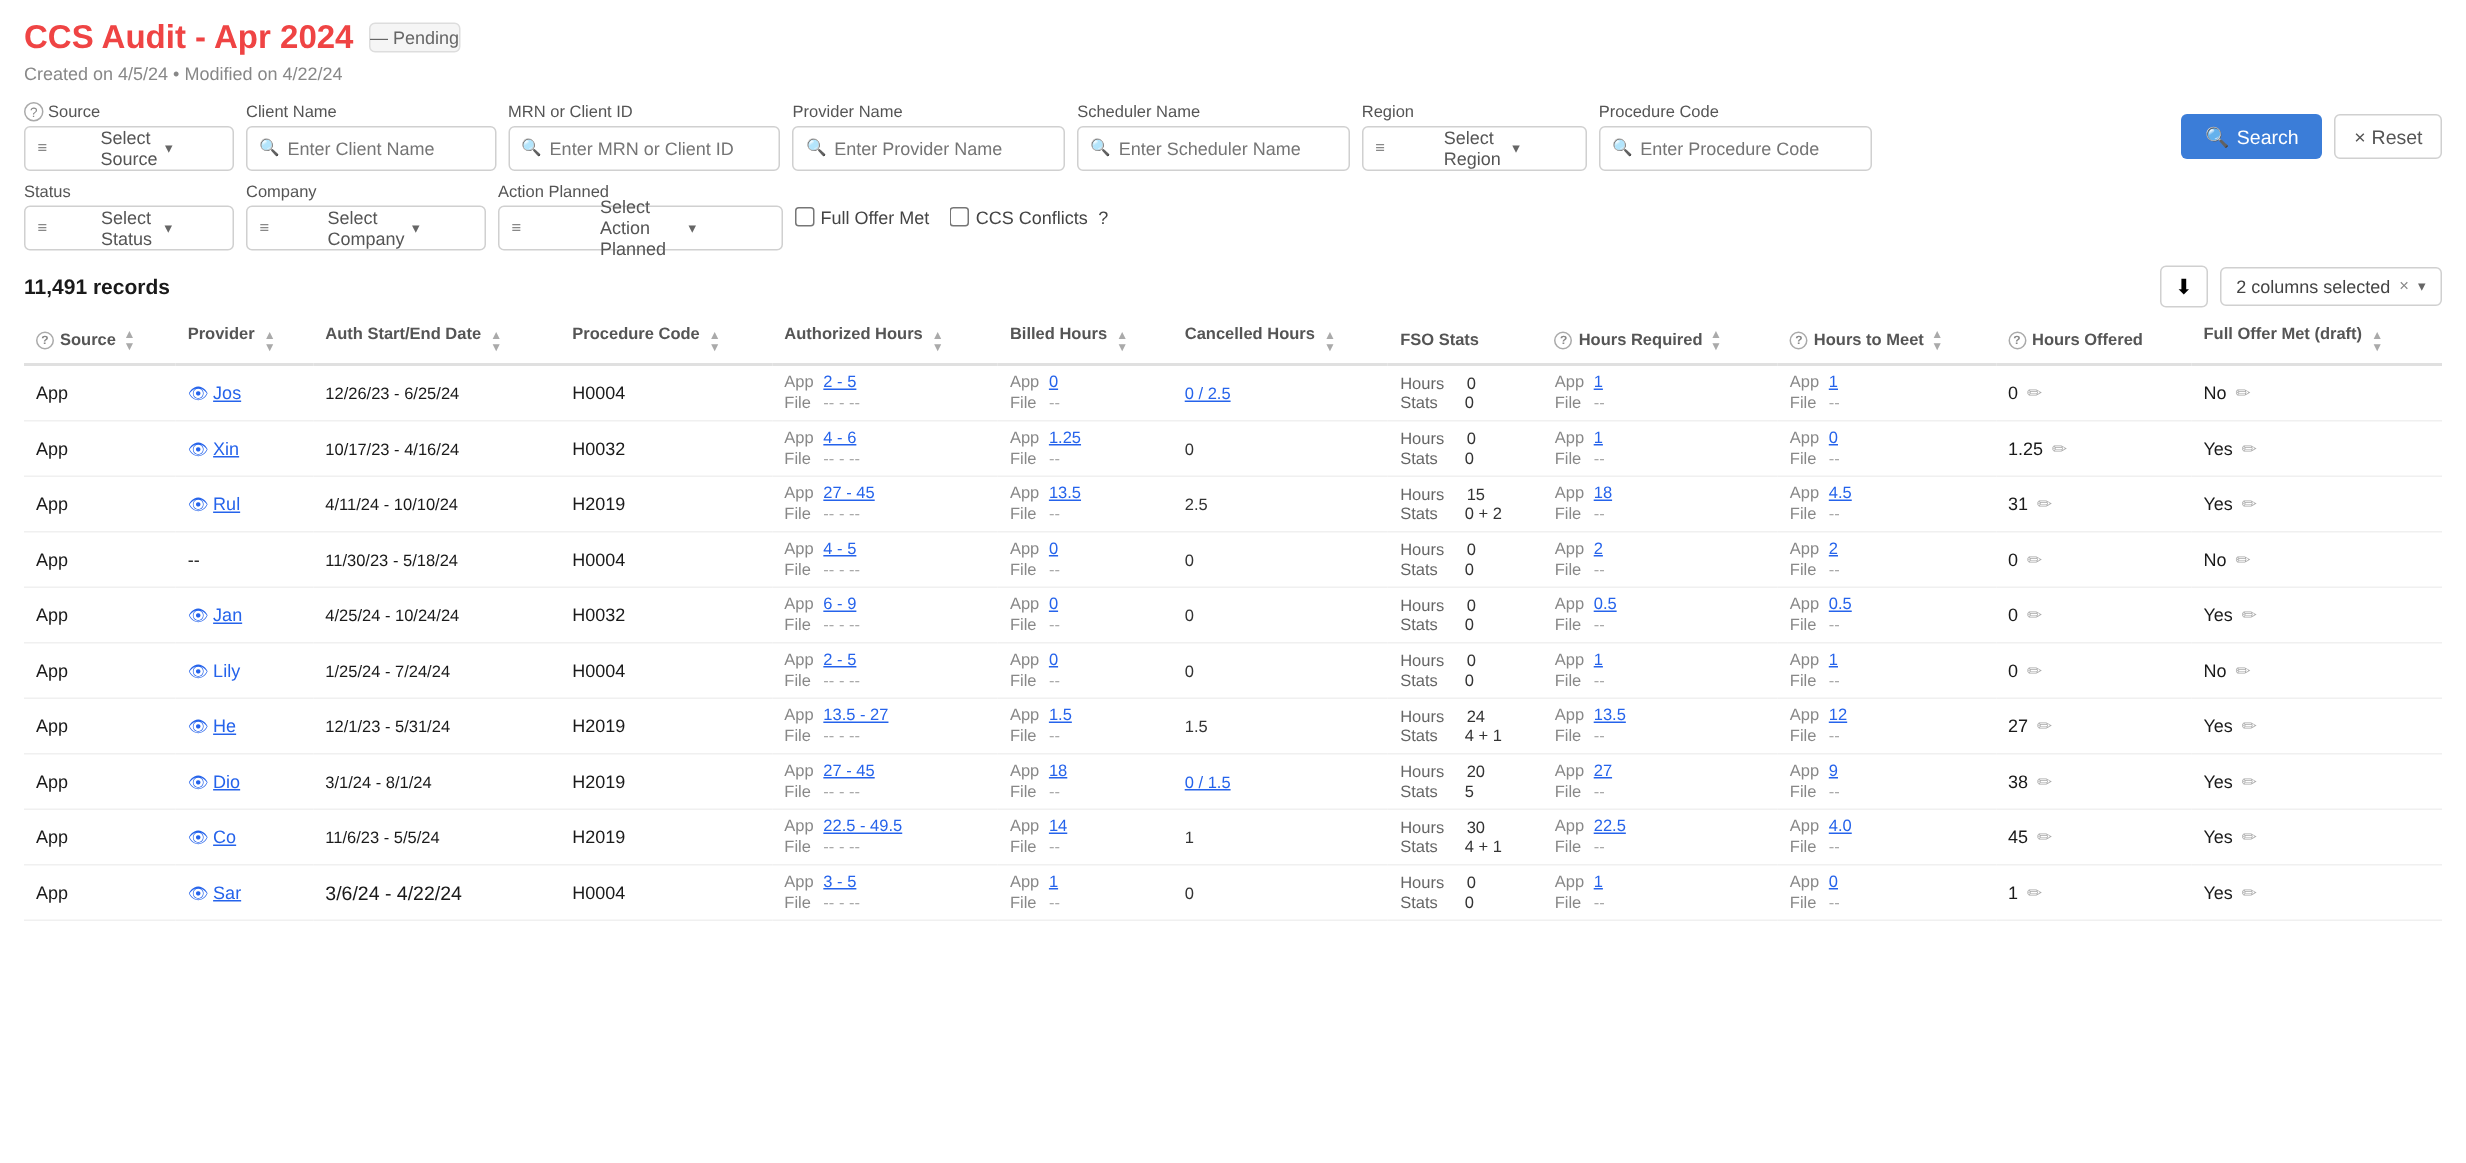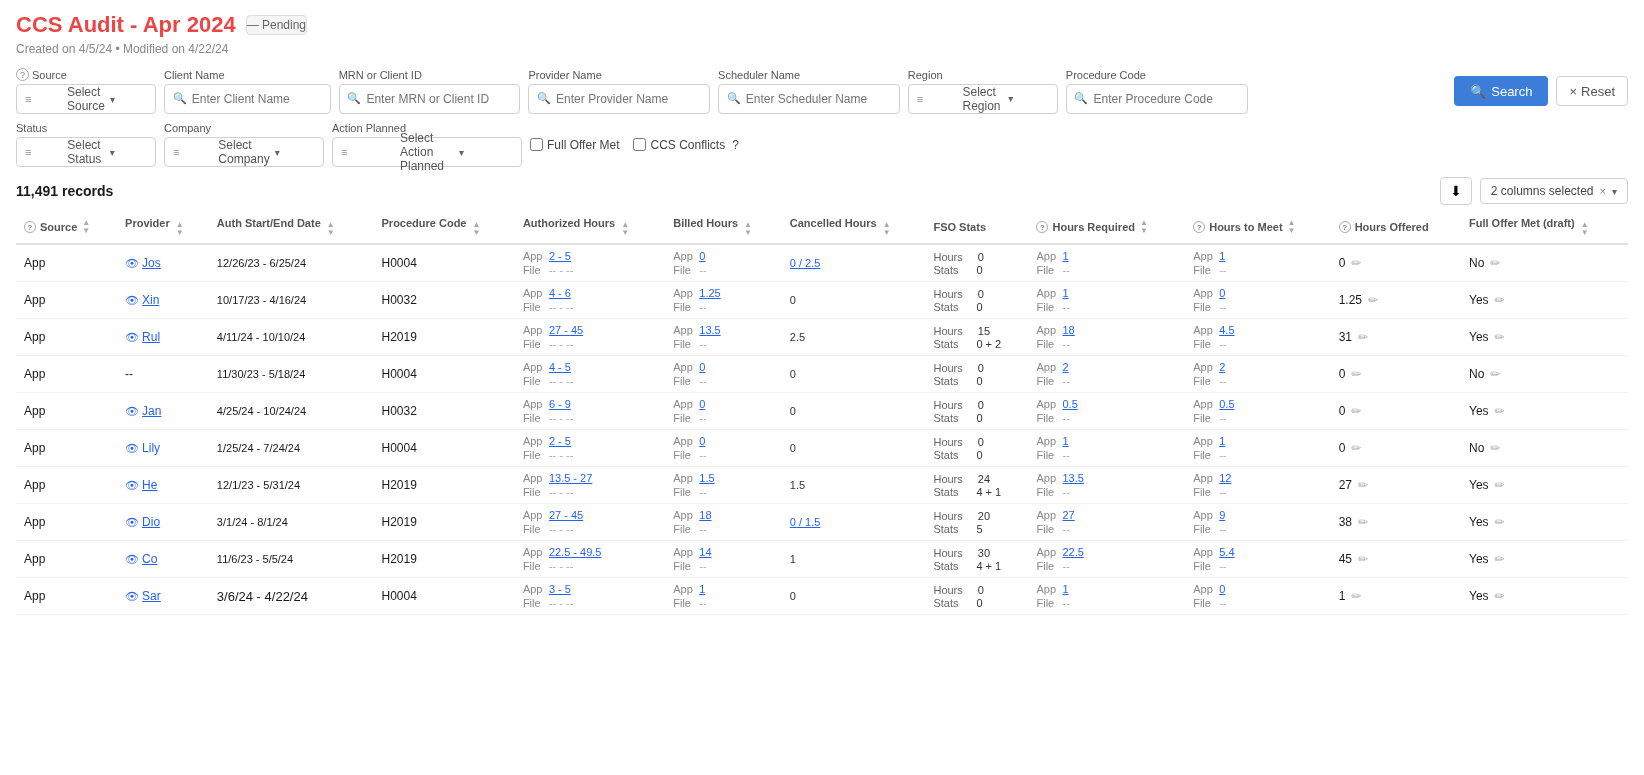--- a/index.html
+++ b/index.html
@@ -1056,21 +1056,21 @@
       <div class="af-row">
                 <span class="af-label">File</span>
                 <span class="af-dash">--</span>
               </div>
     </div>
           </td>
           <td>
             <div class="cell-app-file">
       <div class="af-row">
                 <span class="af-label">App</span>
-                <span class="af-value">5.4</span>
+                <span class="af-value">4.0</span>
               </div>
       <div class="af-row">
                 <span class="af-label">File</span>
                 <span class="af-dash">--</span>
               </div>
     </div>
           </td>
           <td>
             <div style="display:flex;align-items:center;gap:6px;">
     <span>45</span>

